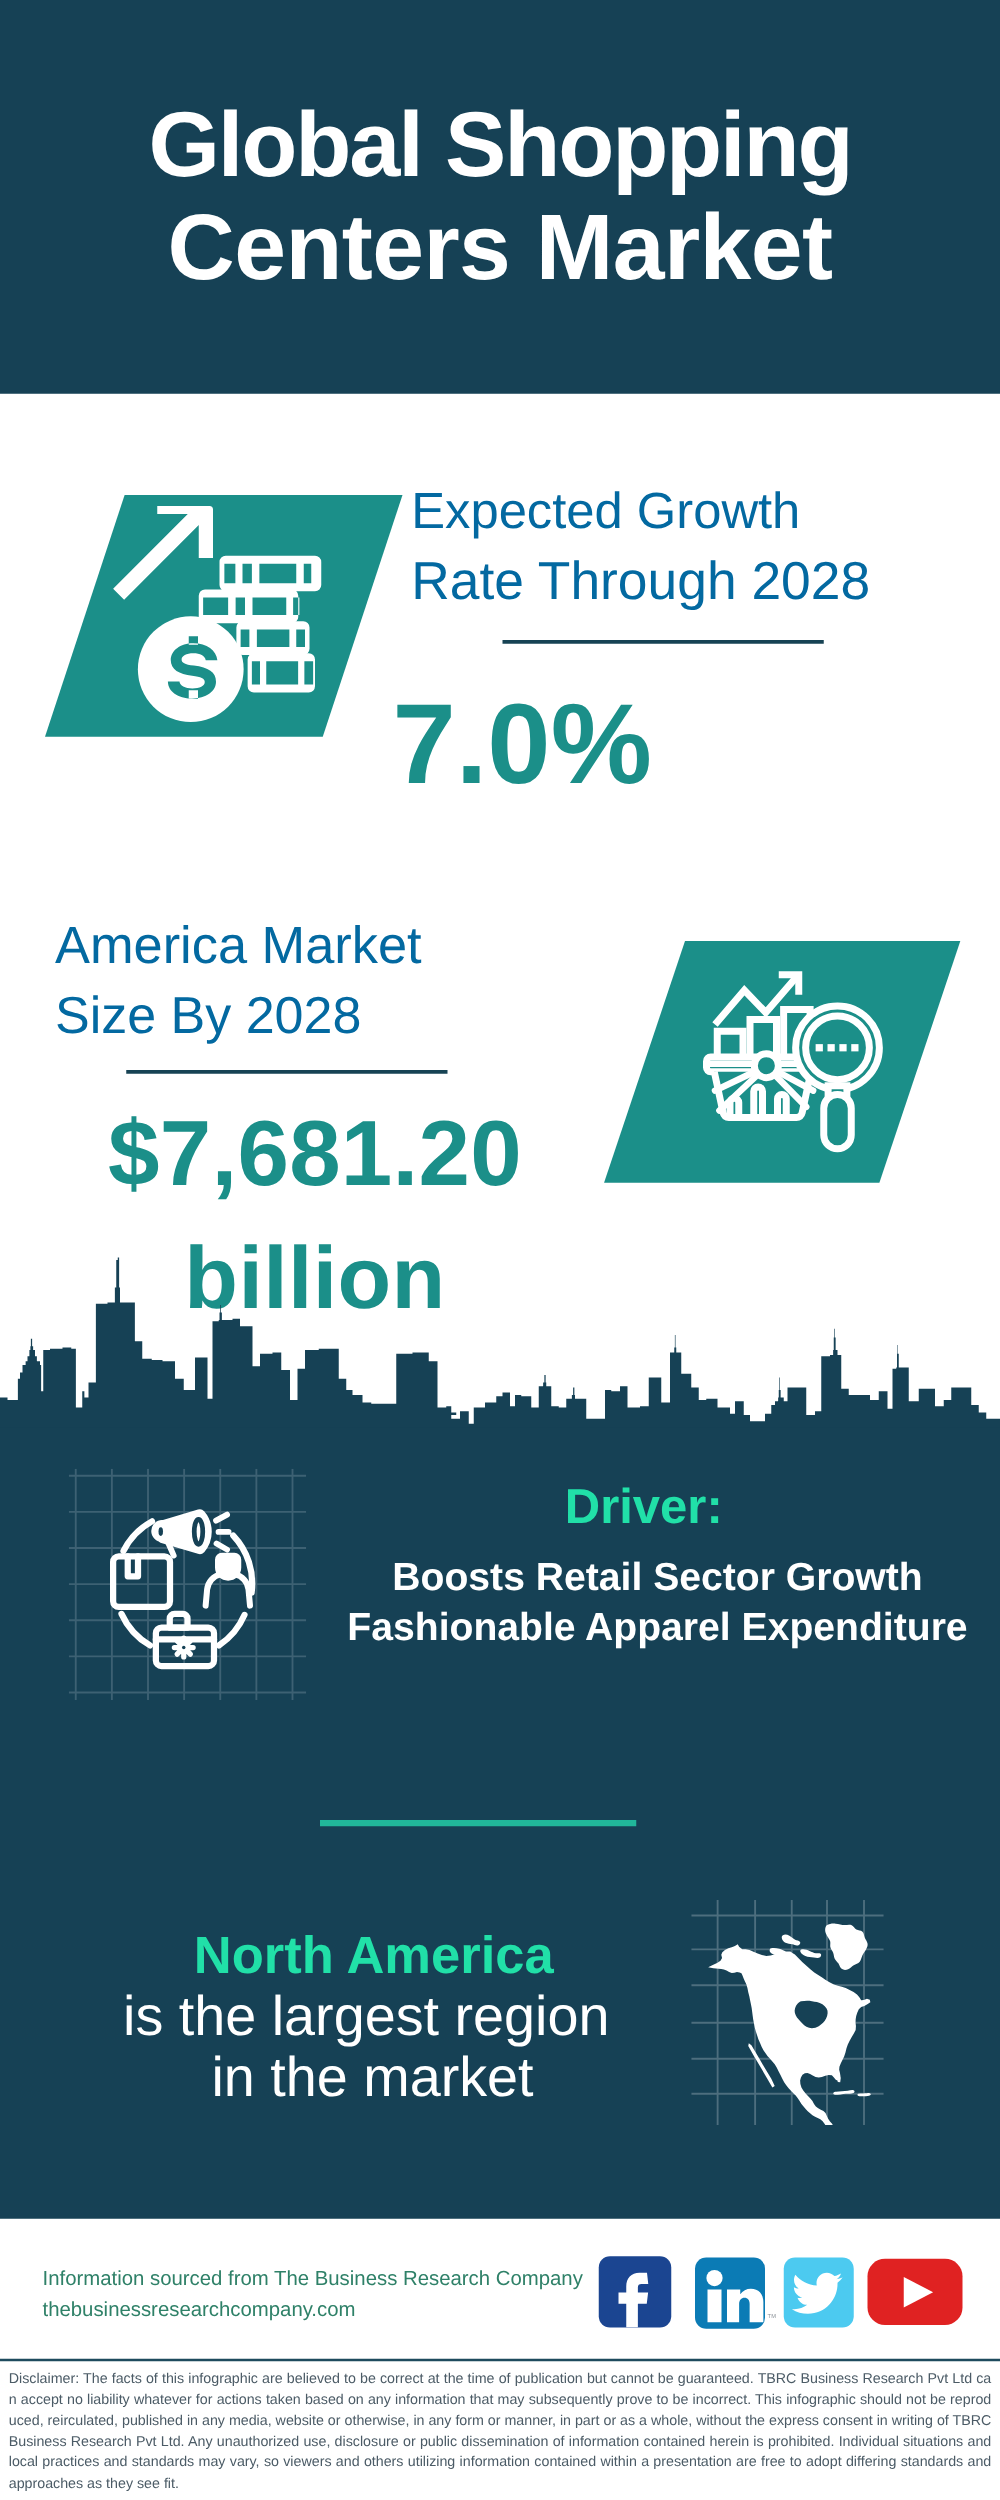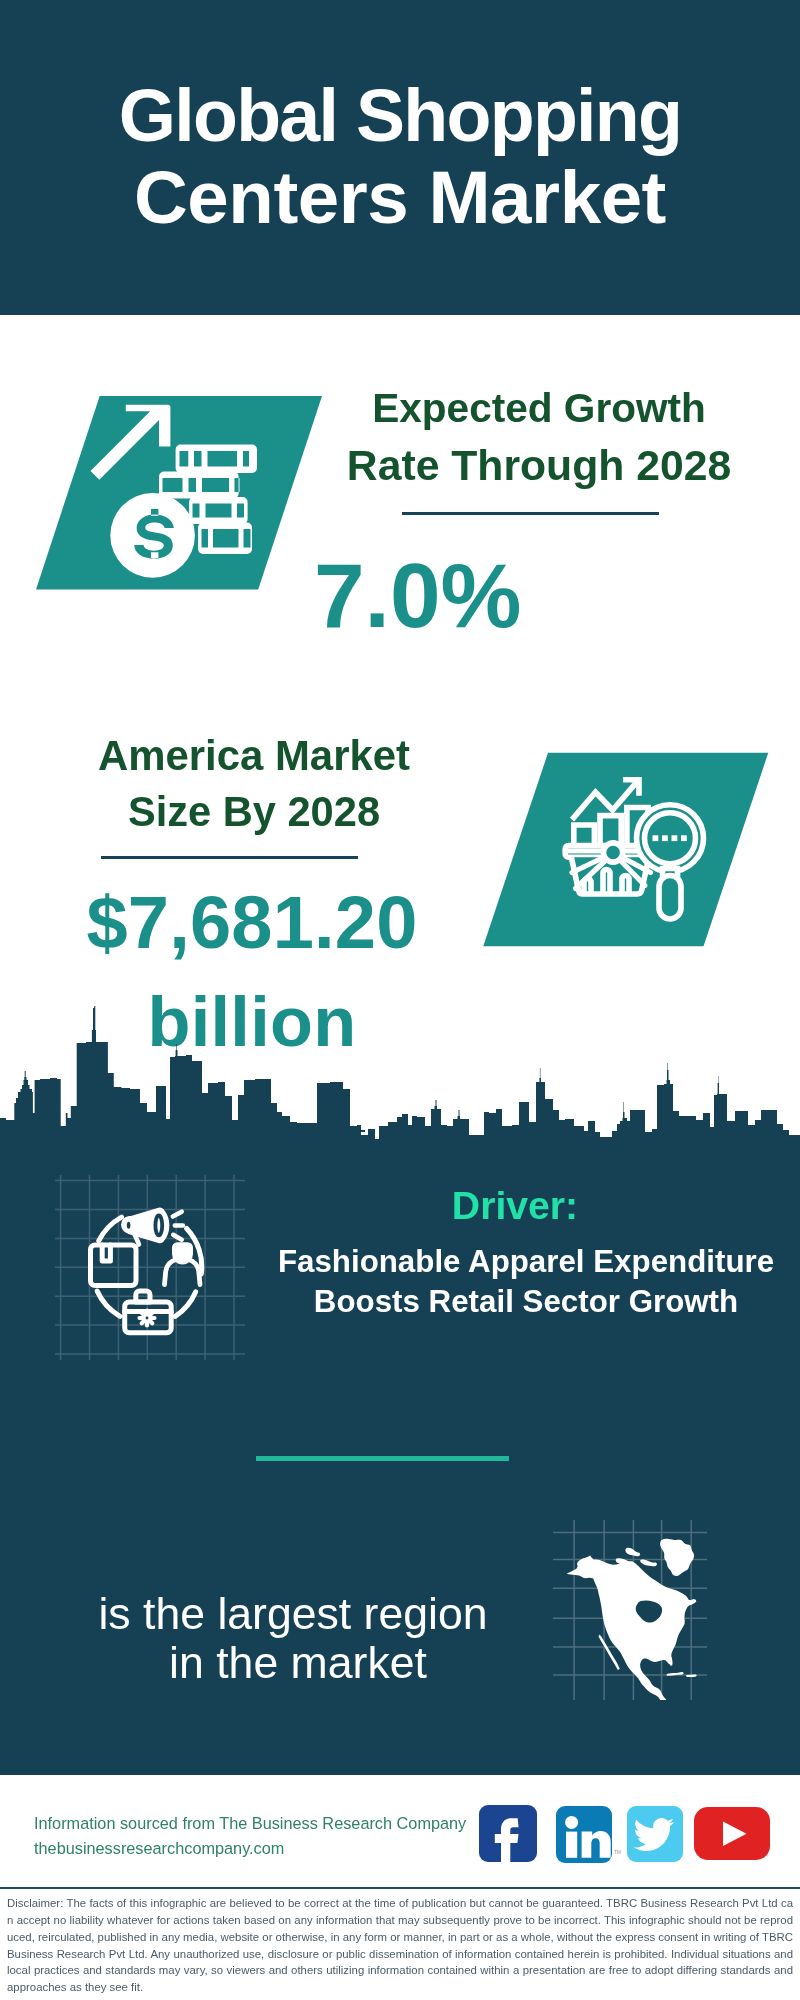--- a/index.html
+++ b/index.html
@@ -7,21 +7,21 @@
   body{width:800px;height:2000px;background:#ffffff;font-family:"Liberation Sans",sans-serif;overflow:hidden;-webkit-font-smoothing:antialiased;}
   .page{position:relative;width:800px;height:2000px;overflow:hidden;background:#ffffff;}
   
   .header{position:absolute;left:0;top:0;width:800px;height:315px;background:#164155;}
   .header-title{position:absolute;left:0;width:800px;text-align:center;color:#ffffff;font-weight:bold;font-size:73px;letter-spacing:-0.3px;}
   #ht1{top:73px;font-size:73.5px;letter-spacing:-1.7px;}
   #ht2{top:155px;font-size:74.5px;letter-spacing:-0.45px;}
   
   .tile{position:absolute;}
   
-  .stat-label{position:absolute;color:#14532d;font-weight:bold;font-size:41.6px;line-height:56.8px;text-align:center;}
+  .stat-label{position:absolute;color:#0369a1;font-weight:normal;font-size:41.6px;line-height:56.8px;text-align:left;}
   .stat-rule{position:absolute;height:3px;background:#174354;}
   .stat-value{position:absolute;color:#1b8f89;font-weight:bold;font-size:91px;text-align:left;letter-spacing:0px;}
   .stat-value2{position:absolute;color:#1b8f89;font-weight:bold;font-size:72px;line-height:99.8px;text-align:center;letter-spacing:1.1px;}
   
   .band{position:absolute;left:0;top:1140px;width:800px;height:635px;background:#164155;}
   .skyline{position:absolute;left:0;top:1000px;width:800px;height:142px;display:block;}
   .driver-title{position:absolute;color:#21e0a8;font-weight:bold;font-size:39.2px;line-height:44px;text-align:center;}
   .driver-text{position:absolute;color:#ffffff;font-weight:bold;font-size:31.3px;line-height:39.8px;text-align:center;}
   .mid-rule{position:absolute;height:5px;background:#21b79a;}
   .region-name{position:absolute;color:#21e0a8;font-weight:bold;font-size:42px;line-height:50px;text-align:center;}
@@ -133,26 +133,27 @@
       <path d="M84.6,116.0 h6.6 a3.8,3.8 0 0 1 3.8,3.8 v7.2 h-14.2 v-7.2 a3.8,3.8 0 0 1 3.8,-3.8 Z"></path>
       <path d="M74.2,127.0 h37.5 a4.5,4.5 0 0 1 4.5,4.5 v21.8 a4.5,4.5 0 0 1 -4.5,4.5 h-37.5 a4.5,4.5 0 0 1 -4.5,-4.5 v-21.8 a4.5,4.5 0 0 1 4.5,-4.5 Z"></path>
       <path d="M69.7,136.5 h46.5"></path>
       <path d="M92.0,135.5 v15.0 M84.5,143.0 h15.0 M86.7,137.7 l10.6,10.6 M97.3,137.7 l-10.6,10.6" stroke-width="4.2"></path>
       <circle cx="92.0" cy="143.0" r="1.4" fill="#164155" stroke="none"></circle>
     </g>
   </svg>
 
   <div class="driver-title" style="left:305px;top:1184px;width:420px;">Driver:</div>
   <div class="driver-text" style="left:276px;top:1242px;width:500px;">
+    <div>Boosts Retail Sector Growth</div>
     <div>Fashionable Apparel Expenditure</div>
-    <div>Boosts Retail Sector Growth</div>
   </div>
 
   <div class="mid-rule" style="left:256px;top:1456px;width:253px;"></div>
 
+  <div class="region-name" style="left:89px;top:1539px;width:420px;">North America</div>
   <div class="region-sub" style="left:88px;top:1589px;width:420px;">
     <div style="position:relative;left:-5px;">is the largest region</div>
     <div>in the market</div>
   </div>
   <svg class="tile" style="left:553px;top:1520px;width:154px;height:180px;" viewBox="-7 0 154 180">
     <g stroke="#4d6e7e" stroke-width="1.5" fill="none">
       <path d="M14.1,0 V180 M44.1,0 V180 M73.4,0 V180 M101.6,0 V180 M131.2,0 V180"></path>
       <path d="M-7,12.4 H147 M-7,39.5 H147 M-7,68.2 H147 M-7,98.2 H147 M-7,127 H147 M-7,155 H147"></path>
     </g>
     <g transform="translate(-0.8,-1.2) scale(1.048)">

